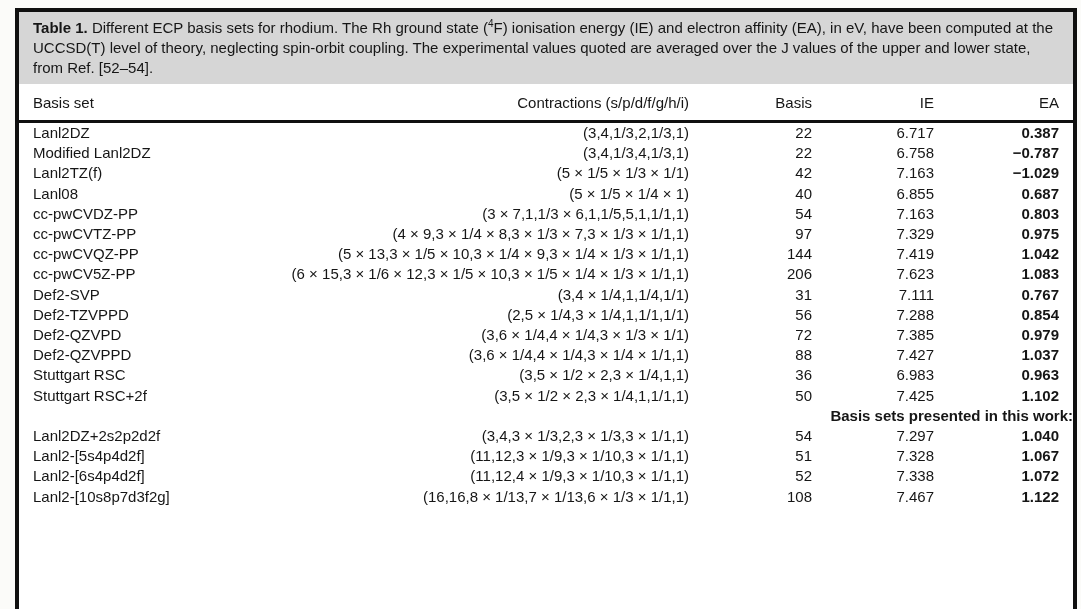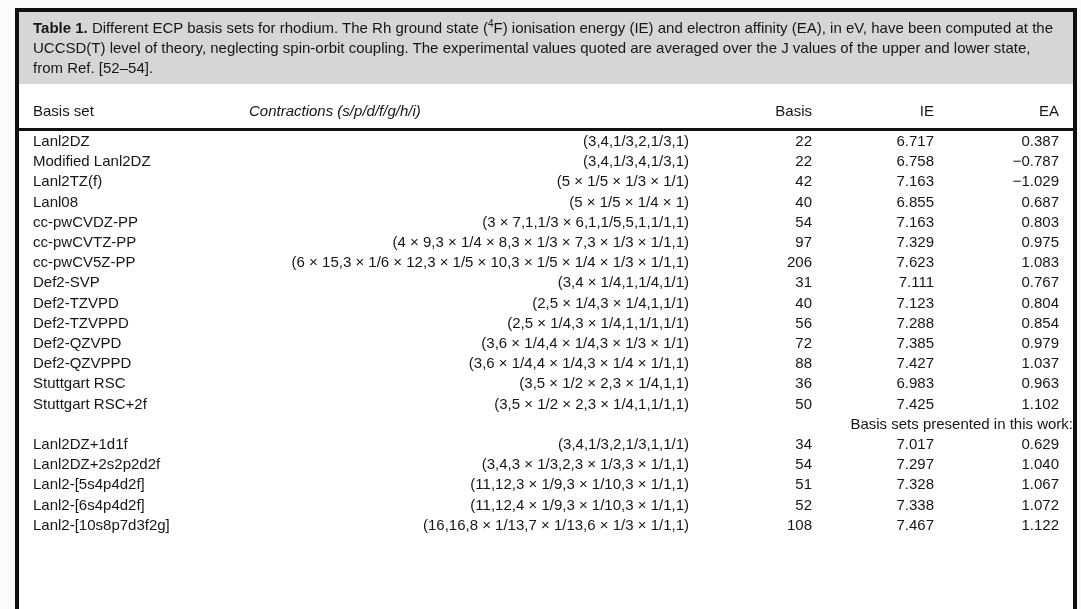--- a/index.html
+++ b/index.html
@@ -28,43 +28,43 @@
     font-size:15px;
     line-height:20px;
     padding:6px 16px 6px 14px;
   }
   .caption .cap-label { font-weight:bold; }
   .caption sup { font-size:10px; line-height:0; }
   table.basis {
     width:100%;
     border-collapse:collapse;
     table-layout:fixed;
-    margin-top:12px;
+    margin-top:4px;
     color:#161616;
   }
   table.basis th {
     font-weight:normal;
     font-size:15px;
     padding:6px 0 9px 0;
     white-space:nowrap;
   }
   table.basis thead tr { border-bottom:3.5px solid #101010; }
   table.basis td {
     font-size:15px;
     line-height:20.2px;
     height:20.2px;
     padding:0;
     white-space:nowrap;
     vertical-align:middle;
   }
   .h-name, .c-name { text-align:left; padding-left:14px !important; }
-  .h-contr { text-align:left;font-style:italic; }
+  .h-contr { text-align:right; }
   .c-contr { text-align:right; overflow:visible; }
   .h-num, .c-num { text-align:right; }
-  th:last-child, td:last-child { padding-right:14px !important; }
+  th:last-child, td:last-child { padding-right:14px !important;font-weight:bold; }
   td.divider {
     text-align:right;
     padding-right:0 !important;
   }
 </style>
 </head>
 <body>
 
 <div class="page">
   <div class="table-frame">
@@ -127,39 +127,39 @@
             <td class="c-num">0.803</td>
           </tr>
           <tr>
             <td class="c-name">cc-pwCVTZ-PP</td>
             <td class="c-contr">(4 × 9,3 × 1/4 × 8,3 × 1/3 × 7,3 × 1/3 × 1/1,1)</td>
             <td class="c-num">97</td>
             <td class="c-num">7.329</td>
             <td class="c-num">0.975</td>
           </tr>
           <tr>
+            <td class="c-name">cc-pwCVQZ-PP</td>
+            <td class="c-contr">(5 × 13,3 × 1/5 × 10,3 × 1/4 × 9,3 × 1/4 × 1/3 × 1/1,1)</td>
+            <td class="c-num">144</td>
+            <td class="c-num">7.419</td>
+            <td class="c-num">1.042</td>
+          </tr>
+          <tr>
             <td class="c-name">cc-pwCV5Z-PP</td>
             <td class="c-contr">(6 × 15,3 × 1/6 × 12,3 × 1/5 × 10,3 × 1/5 × 1/4 × 1/3 × 1/1,1)</td>
             <td class="c-num">206</td>
             <td class="c-num">7.623</td>
             <td class="c-num">1.083</td>
           </tr>
           <tr>
             <td class="c-name">Def2-SVP</td>
             <td class="c-contr">(3,4 × 1/4,1,1/4,1/1)</td>
             <td class="c-num">31</td>
             <td class="c-num">7.111</td>
             <td class="c-num">0.767</td>
-          </tr>
-          <tr>
-            <td class="c-name">Def2-TZVPD</td>
-            <td class="c-contr">(2,5 × 1/4,3 × 1/4,1,1/1)</td>
-            <td class="c-num">40</td>
-            <td class="c-num">7.123</td>
-            <td class="c-num">0.804</td>
           </tr>
           <tr>
             <td class="c-name">Def2-TZVPPD</td>
             <td class="c-contr">(2,5 × 1/4,3 × 1/4,1,1/1,1/1)</td>
             <td class="c-num">56</td>
             <td class="c-num">7.288</td>
             <td class="c-num">0.854</td>
           </tr>
           <tr>
             <td class="c-name">Def2-QZVPD</td>
@@ -190,27 +190,20 @@
             <td class="c-num">1.102</td>
           </tr>
         </tbody>
       <tbody>
         <tr>
           <td class="divider" colspan="5">Basis sets presented in this work:</td>
         </tr>
       </tbody>
       <tbody id="tbody-thiswork">
           <tr>
-            <td class="c-name">Lanl2DZ+1d1f</td>
-            <td class="c-contr">(3,4,1/3,2,1/3,1,1/1)</td>
-            <td class="c-num">34</td>
-            <td class="c-num">7.017</td>
-            <td class="c-num">0.629</td>
-          </tr>
-          <tr>
             <td class="c-name">Lanl2DZ+2s2p2d2f</td>
             <td class="c-contr">(3,4,3 × 1/3,2,3 × 1/3,3 × 1/1,1)</td>
             <td class="c-num">54</td>
             <td class="c-num">7.297</td>
             <td class="c-num">1.040</td>
           </tr>
           <tr>
             <td class="c-name">Lanl2-[5s4p4d2f]</td>
             <td class="c-contr">(11,12,3 × 1/9,3 × 1/10,3 × 1/1,1)</td>
             <td class="c-num">51</td>

